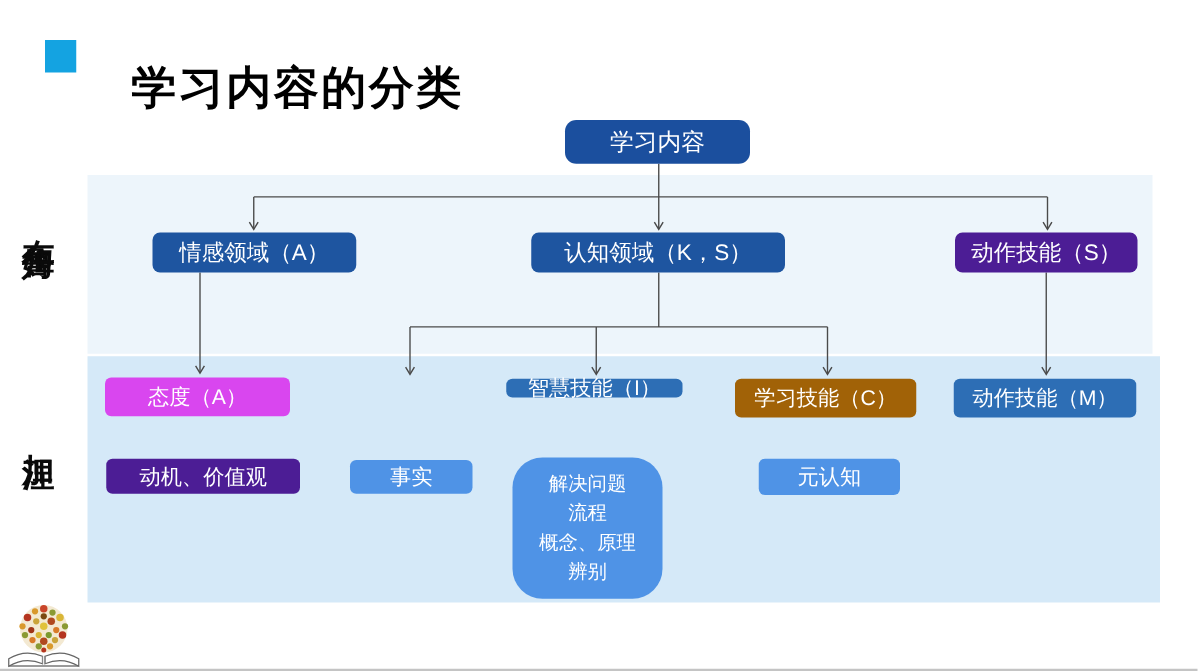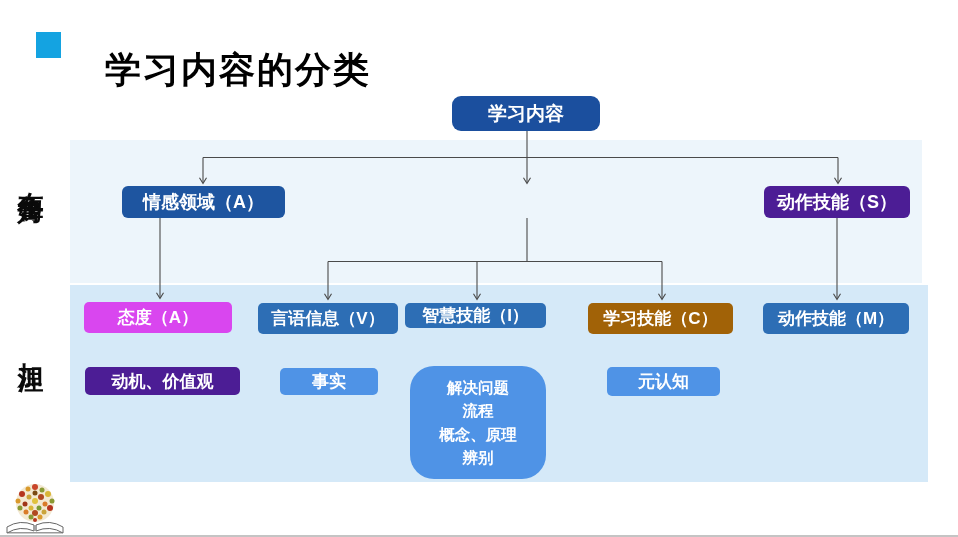--- a/index.html
+++ b/index.html
@@ -19,35 +19,35 @@
   
   .vlabel{position:absolute;left:14px;writing-mode:vertical-rl;text-orientation:upright;
           font-size:26px;font-weight:bold;color:#0a0a0a;letter-spacing:4px;}
   .vlabel-bloom{top:171px;}
   .vlabel-gagne{top:342px;}
 
   
   .connectors{position:absolute;left:0;top:0;width:958px;height:537px;pointer-events:none;}
 
   
-  .node{position:absolute;box-sizing:border-box;color:#fff;font-weight:bold;
+  .node{position:absolute;box-sizing:border-box;color:#fff;font-weight:normal;
         display:flex;align-items:center;justify-content:center;text-align:center;
         white-space:nowrap;}
   .n-root {left:452px;top:96px; width:148px;height:35px;background:#1b4f9e;border-radius:9px;font-size:19px;}
   .n-aff  {left:122px;top:186px;width:163px;height:32px;background:#1e55a0;border-radius:6px;font-size:18px;}
   .n-cog  {left:425px;top:186px;width:203px;height:32px;background:#1e55a0;border-radius:6px;font-size:18px;}
   .n-psyS {left:764px;top:186px;width:146px;height:32px;background:#4c1d95;border-radius:6px;font-size:18px;}
   .n-att  {left:84px; top:302px;width:148px;height:31px;background:#d946ef;border-radius:5px;font-size:17px;}
   .n-verb {left:258px;top:303px;width:140px;height:31px;background:#2d6eb5;border-radius:5px;font-size:17px;}
-  .n-int  {left:405px;top:303px;width:141px;height:25px;background:#2d6eb5;border-radius:5px;font-size:17px;}
+  .n-int  {left:405px;top:303px;width:141px;height:15px;background:#2d6eb5;border-radius:5px;font-size:17px;}
   .n-lrn  {left:588px;top:303px;width:145px;height:31px;background:#a16207;border-radius:5px;font-size:17px;}
   .n-psyM {left:763px;top:303px;width:146px;height:31px;background:#2d6eb5;border-radius:5px;font-size:17px;}
   .n-mot  {left:85px; top:367px;width:155px;height:28px;background:#4c1d95;border-radius:5px;font-size:17px;}
   .n-fact {left:280px;top:368px;width:98px; height:27px;background:#4f93e6;border-radius:5px;font-size:17px;}
-  .n-solve{left:410px;top:366px;width:136px;height:113px;background:#4f93e6;border-radius:24px;
+  .n-solve{left:410px;top:366px;width:120px;height:113px;background:#4f93e6;border-radius:24px;
            font-size:15.5px;white-space:pre-line;line-height:1.5;}
   .n-meta {left:607px;top:367px;width:113px;height:29px;background:#4f93e6;border-radius:5px;font-size:17px;}
 
   
   .logo{position:absolute;left:4px;top:482px;width:64px;height:54px;}
 
   
   .bottom-edge{position:absolute;left:0;top:535px;width:958px;height:2px;background:#c4c4c4;}
 </style>
 </head>
@@ -82,24 +82,24 @@
       <path d="M328,261.5 L328,299" marker-end="url(#arrow)"></path>
       <path d="M477,261.5 L477,299" marker-end="url(#arrow)"></path>
       <path d="M662,261.5 L662,299" marker-end="url(#arrow)"></path>
       <path d="M837,218 L837,299" marker-end="url(#arrow)"></path>
     </g>
   </svg>
 
   <div class="node n-root">学习内容</div>
 
   <div class="node n-aff">情感领域（A）</div>
+  <div class="node n-cog">认知领域（K，S）</div>
   <div class="node n-psyS">动作技能（S）</div>
 
   <div class="node n-att">态度（A）</div>
-  <div class="node n-verb">言语信息（V）</div>
   <div class="node n-int">智慧技能（I）</div>
   <div class="node n-lrn">学习技能（C）</div>
   <div class="node n-psyM">动作技能（M）</div>
 
   <div class="node n-mot">动机、价值观</div>
   <div class="node n-fact">事实</div>
   <div class="node n-solve">解决问题
 流程
 概念、原理
 辨别</div>

